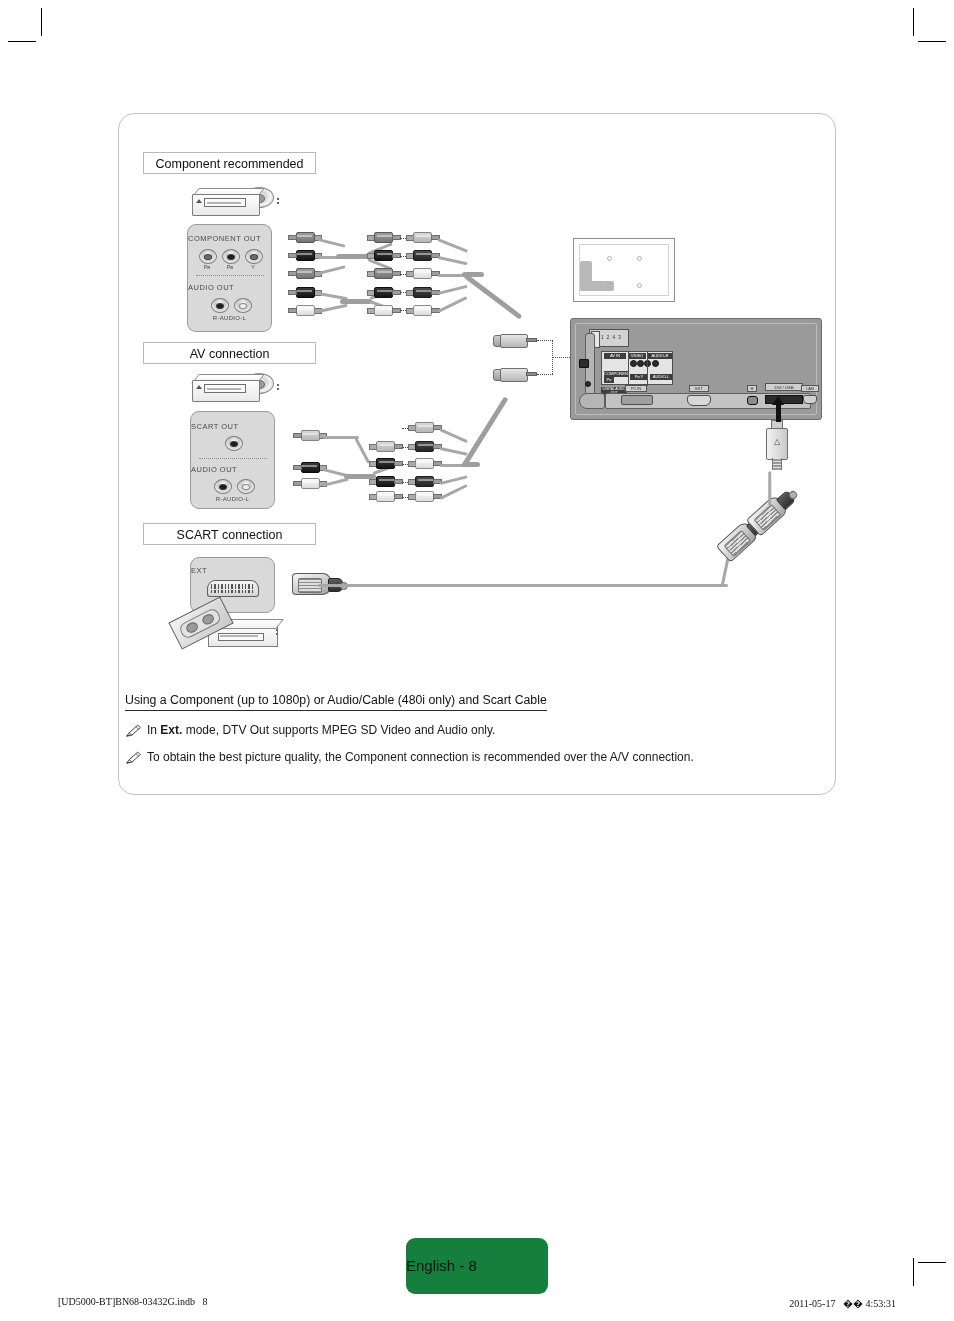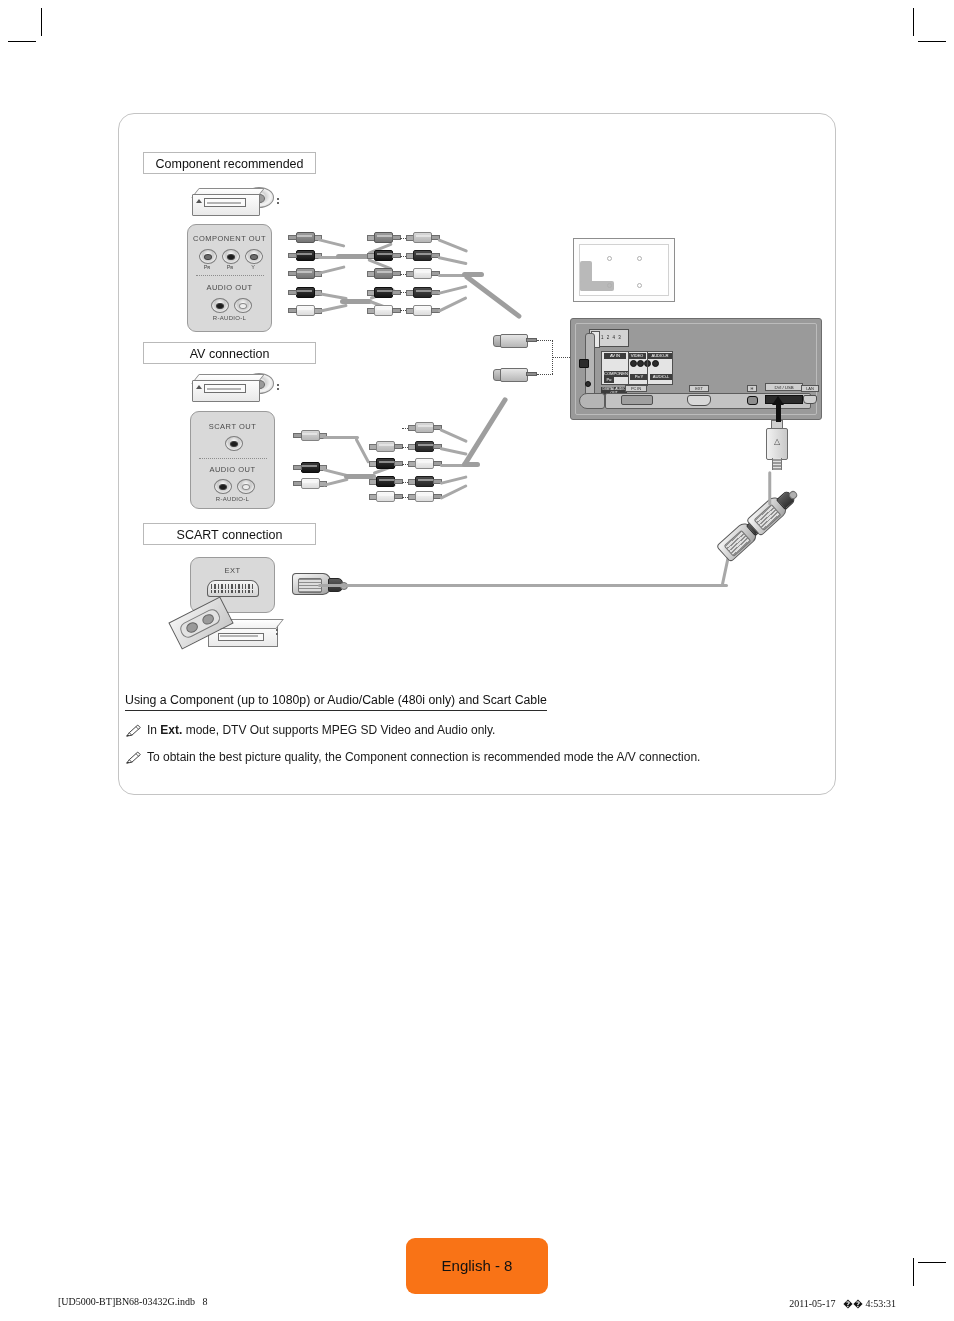--- a/index.html
+++ b/index.html
@@ -119,21 +119,20 @@
   .panel {
     position: absolute;
     background: #d9d9d9;
     border: 1px solid #9b9b9b;
     border-radius: 9px;
     box-sizing: border-box;
   }
   .panel-label {
     position: absolute;
     width: 100%;
-    text-align: center;
     font-size: 7.5px;
     letter-spacing: .5px;
     color: #4a4a4a;
   }
   .panel-sublabel {
     position: absolute;
     width: 100%;
     text-align: center;
     font-size: 6px;
     letter-spacing: .3px;
@@ -458,26 +457,25 @@
     top: 1px;
   }
   .note-text { line-height: 15px; }
   .note-text b { font-weight: bold; }
 
   
   .page-badge {
     position: absolute;
     left: 406px; top: 1238px;
     width: 142px; height: 56px;
-    background: #f97316;
+    background: #15803d;
     border-radius: 9px;
     color: #111;
     font-size: 15px;
     line-height: 56px;
-    text-align: center;
   }
   .foot-left {
     position: absolute;
     left: 58px; top: 1296px;
     font-family: "Liberation Serif", serif;
     font-size: 10px;
     color: #111;
     white-space: pre;
     text-align: right;
   }
@@ -884,19 +882,19 @@
 
   <div class="note-row">
     <span class="note-icon">
       <svg viewBox="0 0 20 16" width="17" height="14">
         <path d="M2 14 L5 10 L15 1 L18 4 L8 13 Z" fill="#ffffff" stroke="#222" stroke-width="1"></path>
         <path d="M5 10 L8 13" stroke="#222" stroke-width="1"></path>
         <path d="M2 14 L4.5 13.2" stroke="#222" stroke-width="1"></path>
         <path d="M13 3 L16 6" stroke="#222" stroke-width="0.8"></path>
       </svg>
     </span>
-    <span class="note-text"><span></span><b></b><span>To obtain the best picture quality, the Component connection is recommended mode the A/V connection.</span></span>
+    <span class="note-text"><span></span><b></b><span>To obtain the best picture quality, the Component connection is recommended over the A/V connection.</span></span>
   </div>
 </div>
 
 <div class="page-badge">English - 8</div>
 <div class="foot-left">[UD5000-BT]BN68-03432G.indb   8</div>
 <div class="foot-right">2011-05-17   �� 4:53:31</div>
 
 </body></html>

